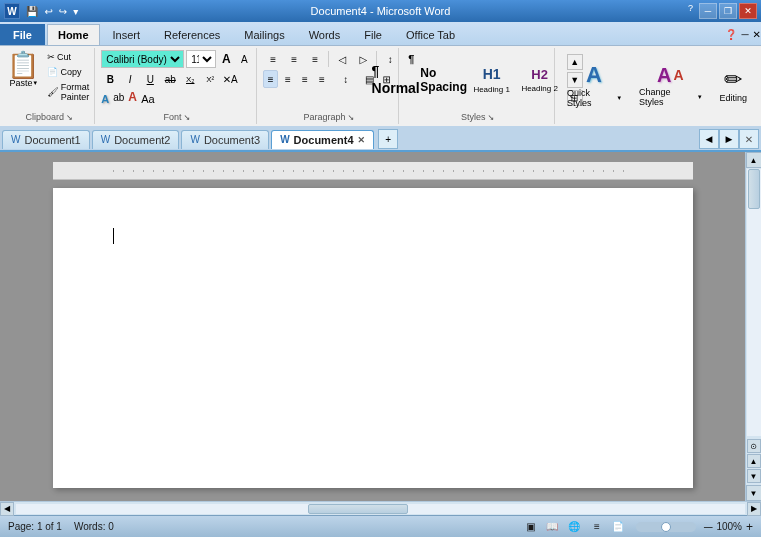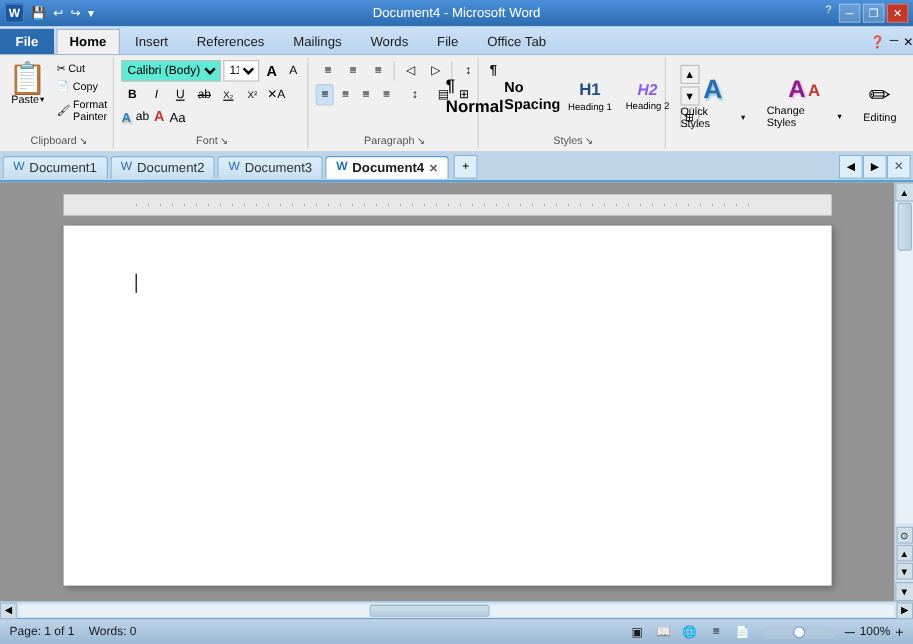--- a/index.html
+++ b/index.html
@@ -388,21 +388,21 @@
           <div class="style-icon" style="font-size:14px;">¶ Normal</div>
         </div>
         <div class="style-item">
           <div class="style-icon" style="font-size:12px;">No Spacing</div>
         </div>
         <div class="style-item">
           <div class="style-icon" style="font-size:14px;color:#214e87;font-weight:bold;">H1</div>
           <div class="style-label">Heading 1</div>
         </div>
         <div class="style-item">
-          <div class="style-icon" style="font-size:13px;color:#8b5cf6;font-style:italic;">H2</div>
+          <div class="style-icon" style="font-size:13px;color:#701a75;">H2</div>
           <div class="style-label">Heading 2</div>
         </div>
       </div>
       <div style="display:flex;flex-direction:column;gap:2px;margin-left:2px;">
         <button style="height:16px;width:16px;font-size:9px;border:1px solid #c0c0c0;background:#f0f0f0;cursor:pointer;">▲</button>
         <button style="height:16px;width:16px;font-size:9px;border:1px solid #c0c0c0;background:#f0f0f0;cursor:pointer;">▼</button>
         <button style="height:16px;width:16px;font-size:9px;border:1px solid #c0c0c0;background:#f0f0f0;cursor:pointer;">⊞</button>
       </div>
     </div>
     <div class="ribbon-group-label">

